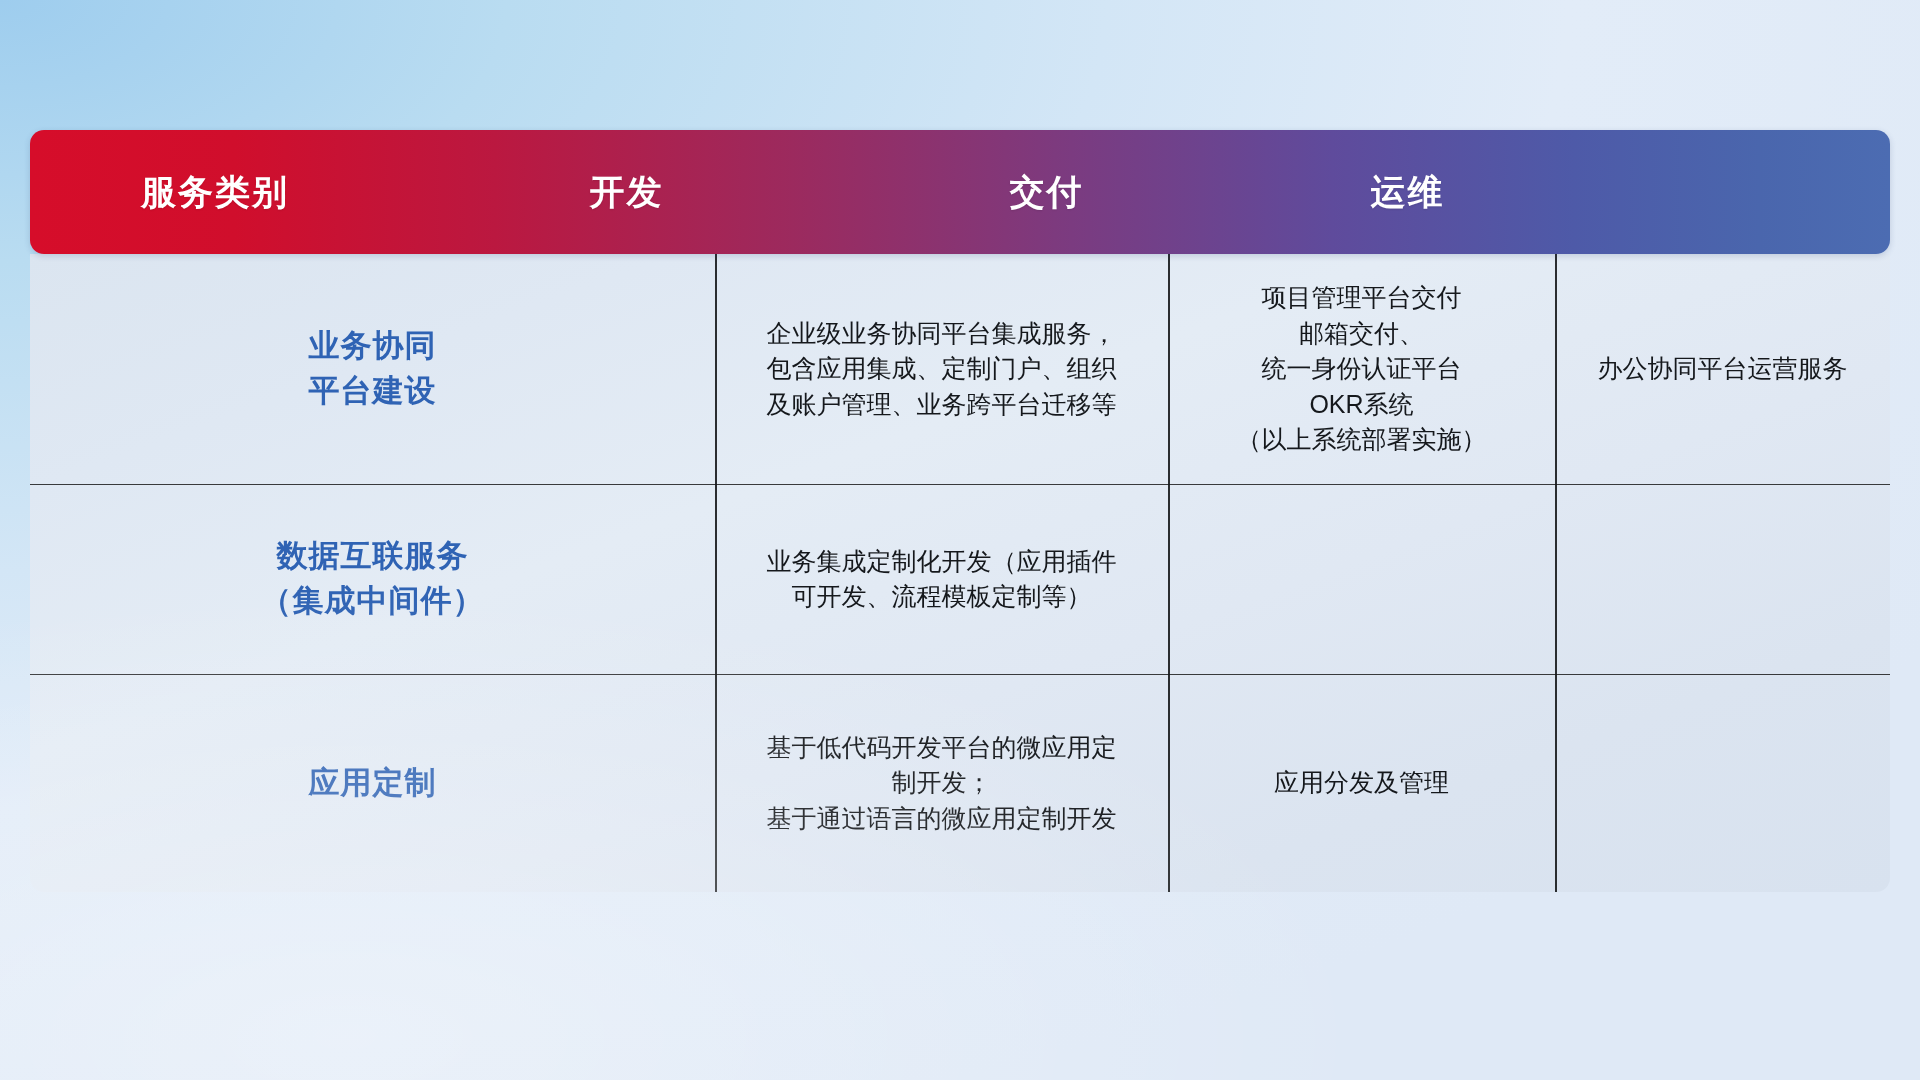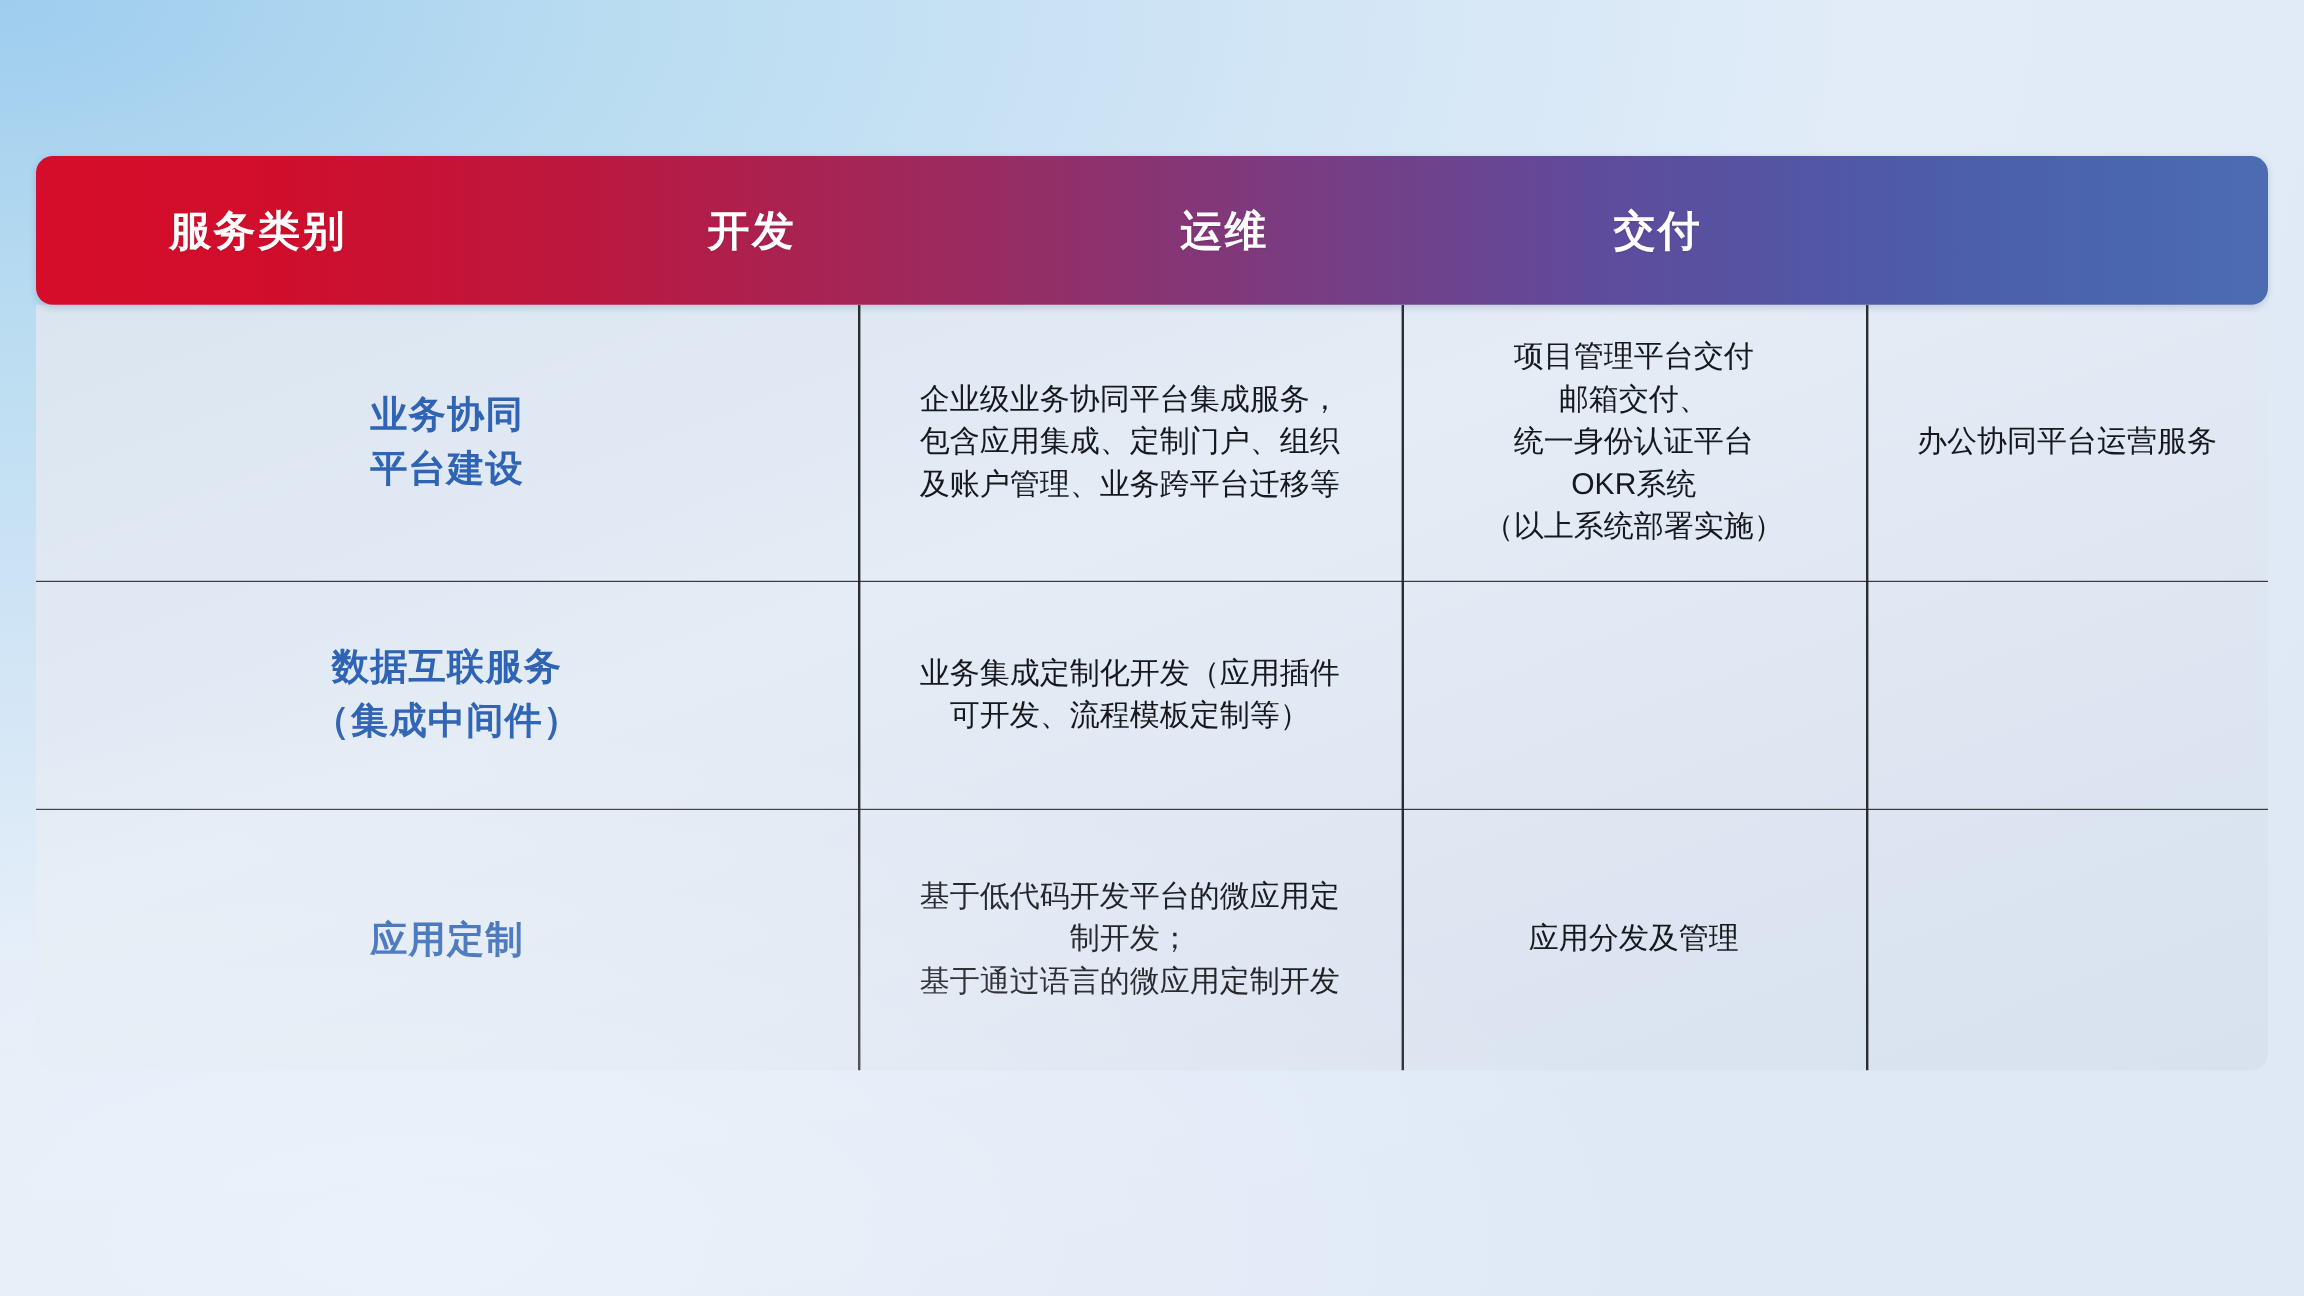--- a/index.html
+++ b/index.html
@@ -159,25 +159,25 @@
 
   <div class="table-wrap">
 
     <div class="thead">
       <div class="th h0">
         <span>服务类别</span>
       </div>
       <div class="th h2">
         <span>开发</span>
       </div>
+      <div class="th h3">
+        <span>交付</span>
+      </div>
       <div class="th h4">
         <span>运维</span>
-      </div>
-      <div class="th h3">
-        <span>交付</span>
       </div>
     </div>
 
     <div class="tbody">
 
       <div class="trow r0">
         <div class="td c0 cat">
           <span class="cellbox">业务协同
 平台建设</span>
         </div>

